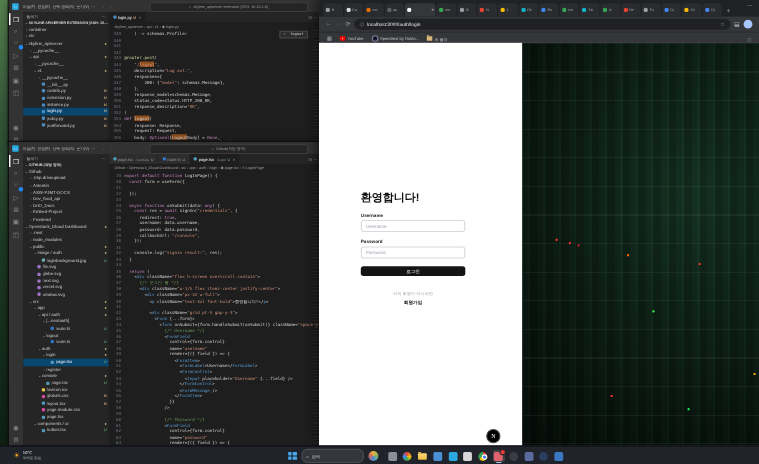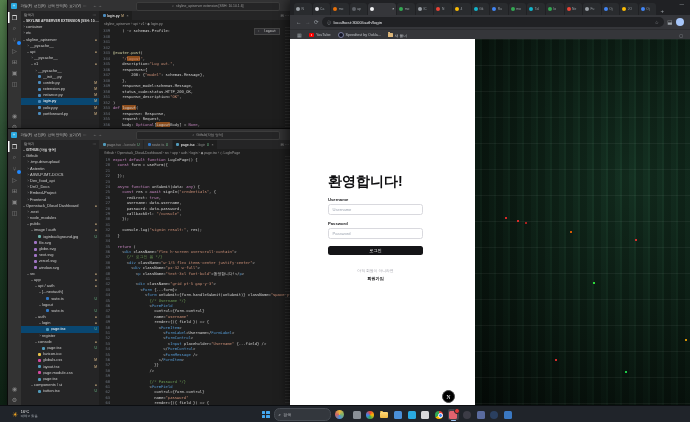--- a/index.html
+++ b/index.html
@@ -85,21 +85,21 @@
   .ytfav{width:5px;height:3.6px;background:#f00;border-radius:1px;position:relative;}
   .ytfav:after{content:"";position:absolute;left:1.9px;top:1px;border-left:1.6px solid #fff;
     border-top:.8px solid transparent;border-bottom:.8px solid transparent;}
   .stfav{width:4px;height:4px;border-radius:50%;background:#141526;border:.5px solid #7b7f9e;}
   .fldicon{width:5px;height:3.6px;background:#dcb67a;border-radius:.5px;position:relative;}
   .fldicon:before{content:"";position:absolute;left:0;top:-1px;width:2.2px;height:1.2px;background:#dcb67a;border-radius:.5px 0 0 0;}
   .bkmore{margin-left:auto;color:#9aa0a6;font-size:4px;}
   .content{position:absolute;top:39px;left:0;right:0;bottom:0;display:flex;background:#fff;}
   .loginpanel{width:185px;background:#ffffff;position:relative;flex:0 0 auto;}
   .lform{position:absolute;left:38px;top:134px;width:95px;}
-  .heading{font-size:14px;font-weight:bold;color:#101012;font-family:"Liberation Sans",sans-serif;}
+  .heading{font-size:10px;font-weight:bold;color:#101012;font-family:"Liberation Sans",sans-serif;}
   .flabel{margin-top:6px;font-size:4.2px;font-weight:bold;color:#18181b;}
   .finput{margin-top:2px;height:9px;border:1px solid #d9d9de;border-radius:2.5px;display:flex;align-items:center;
     padding:0 3.5px;font-size:4.1px;color:#9ca3af;background:#fff;}
   .loginbtn{margin-top:7px;height:9px;background:#141417;border-radius:2.5px;color:#fff;font-size:4.2px;
     display:flex;align-items:center;justify-content:center;}
   .hint{margin-top:13px;text-align:center;font-size:3.8px;color:#a1a1aa;}
   .signup{margin-top:3px;text-align:center;font-size:4.2px;font-weight:bold;color:#101012;}
   .bgimage{flex:1;position:relative;overflow:hidden;
     background:
       radial-gradient(130% 95% at 72% 38%, rgba(34,84,58,.38), rgba(0,0,0,.82)),

